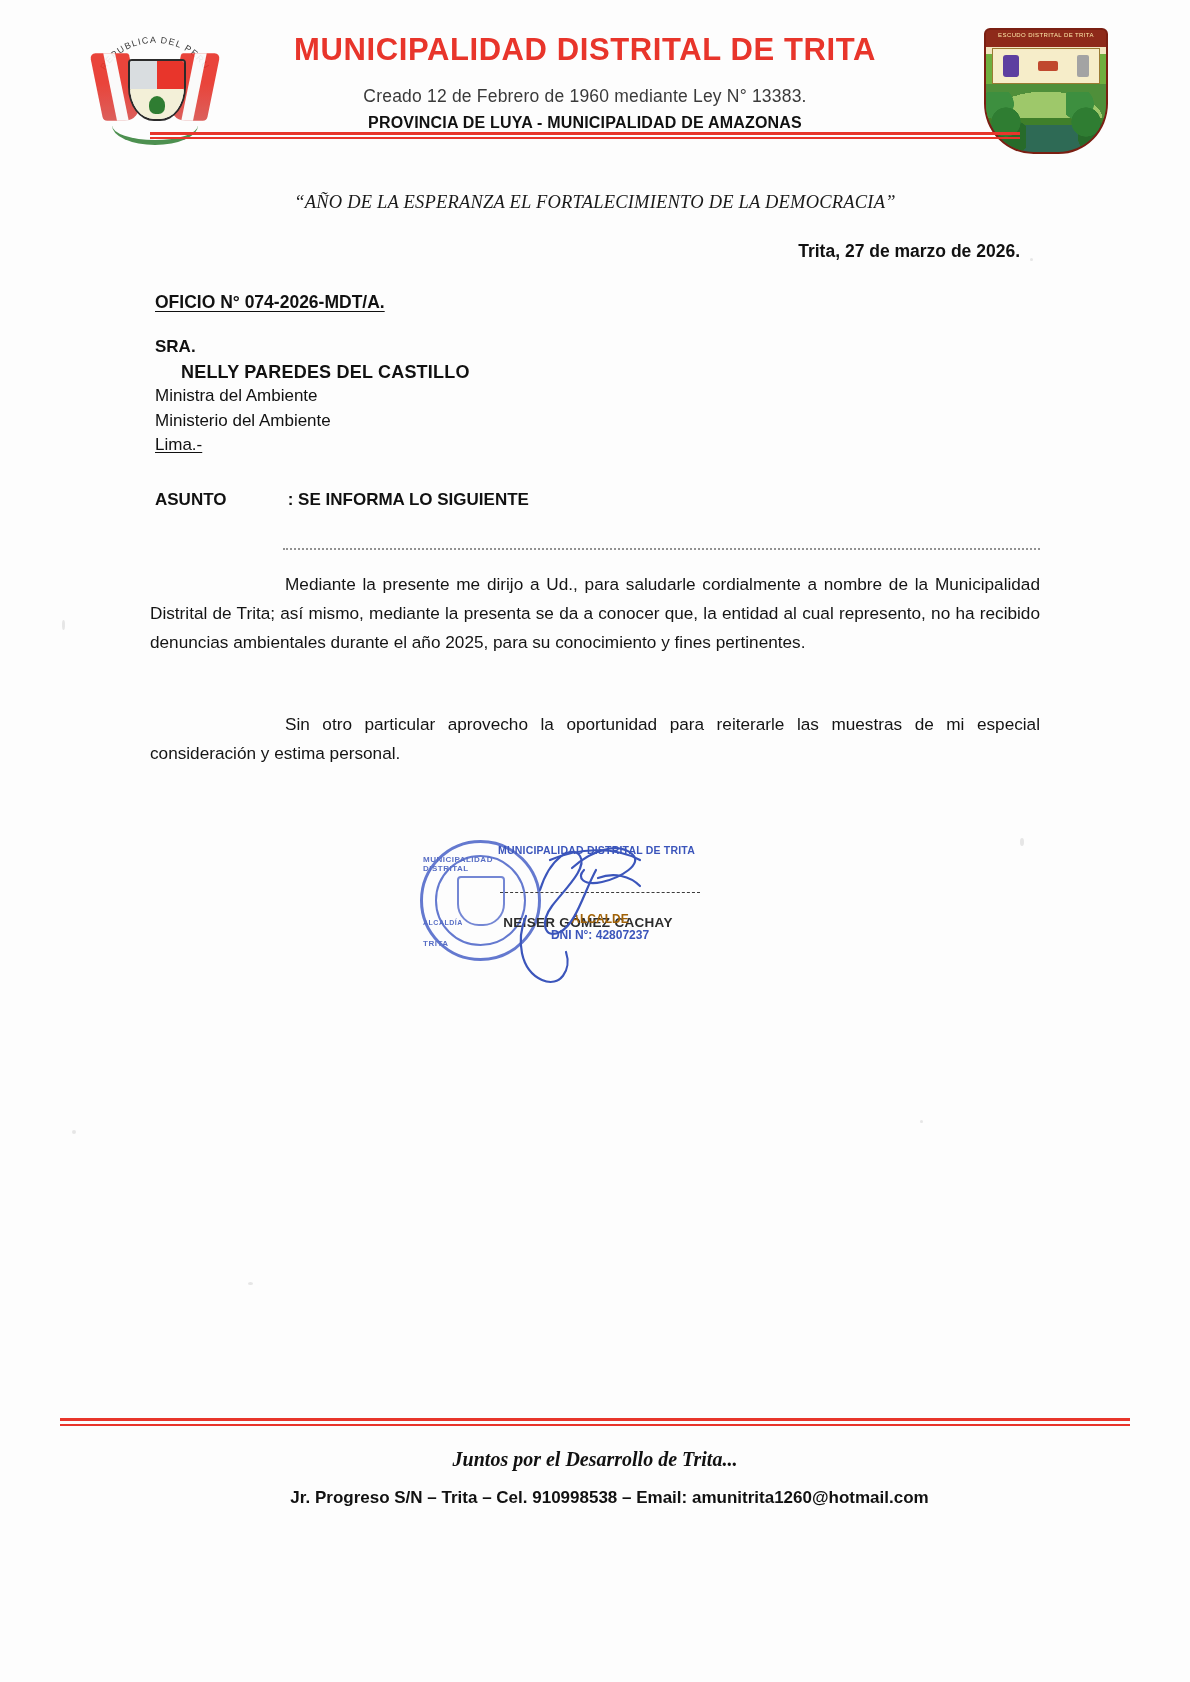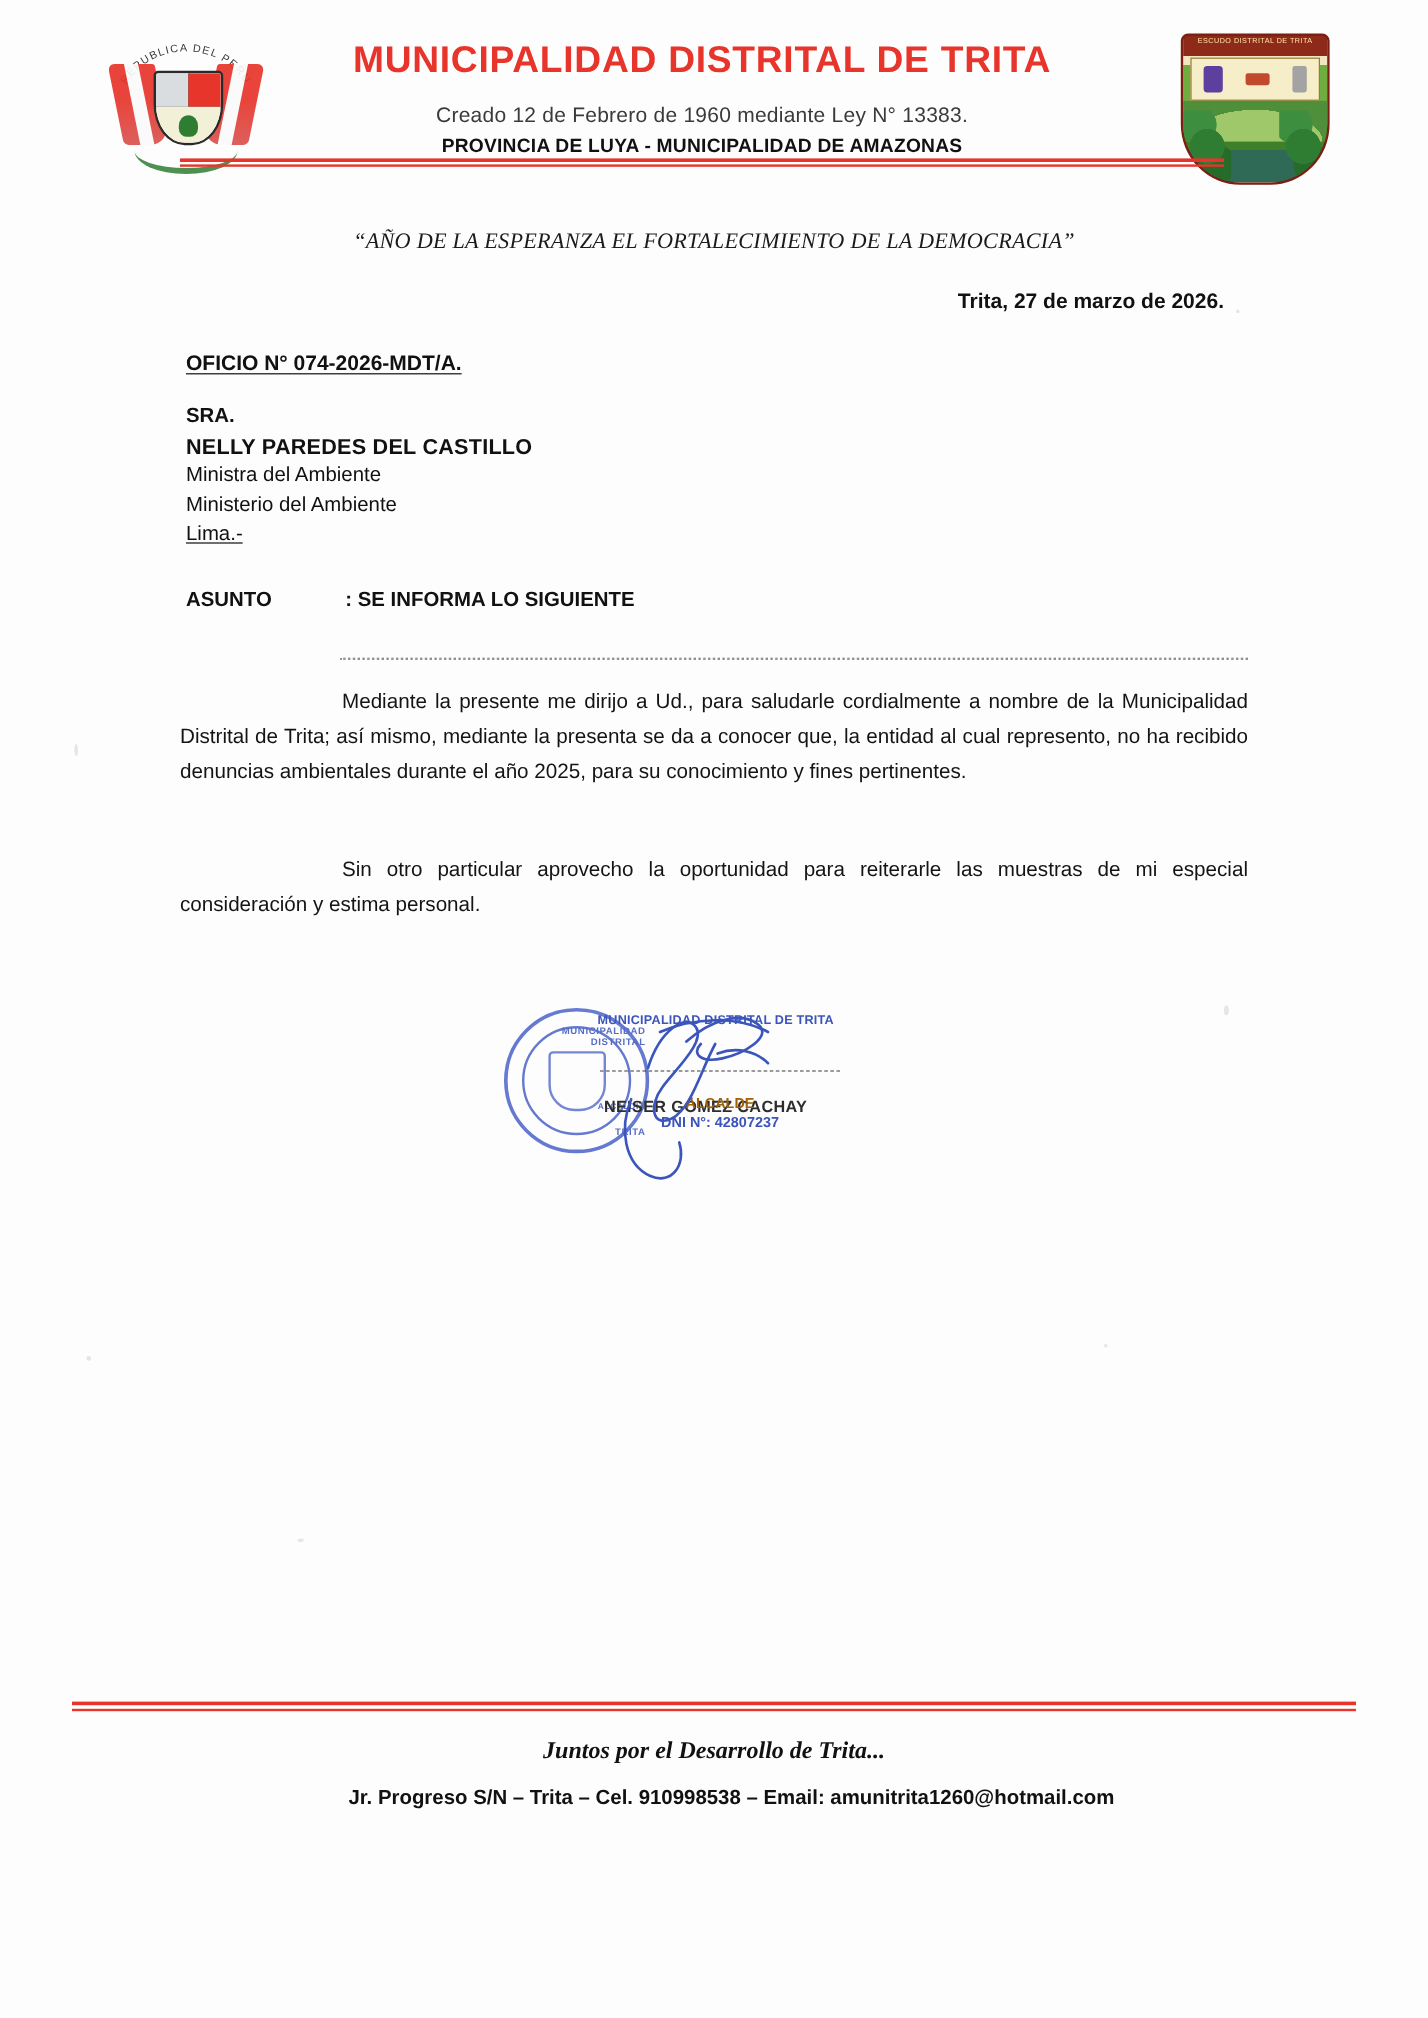--- a/index.html
+++ b/index.html
@@ -213,21 +213,21 @@
 
   .addressee {
     position: absolute;
     top: 335px;
     left: 155px;
     font-size: 17px;
     line-height: 24.5px;
     color: #111;
   }
   .addressee .bold { font-weight: bold; }
-  .addressee .big { font-size: 18px; font-weight: bold; letter-spacing: .2px; }
+  .addressee .big { font-size: 18px; font-weight: bold; letter-spacing: .2px; margin-left: 26px; }
   .addressee .under { text-decoration: underline; text-underline-offset: 2px; }
 
   .asunto-row {
     position: absolute;
     top: 490px;
     left: 155px;
     right: 150px;
     font-size: 17px;
     font-weight: bold;
     color: #111;
@@ -291,21 +291,21 @@
     position: absolute;
     left: 50%; top: 50%; transform: translate(-50%,-50%);
     width: 44px; height: 46px;
     border: 2px solid #4a63c8;
     border-radius: 4px 4px 22px 22px;
     opacity: .9;
   }
   .seal-txt-top, .seal-txt-bot, .seal-txt-mid {
     position: absolute;
     left: 0; right: 0;
-    text-align: right;
+    text-align: left;
     color: #3b55bb;
     font-size: 8px;
     font-weight: bold;
     letter-spacing: .5px;
   }
   .seal-txt-top { top: 12px; }
   .seal-txt-mid { top: 76px; font-size: 7px; }
   .seal-txt-bot { bottom: 10px; font-size: 8px; }
 
   .seal-stamp-title {

